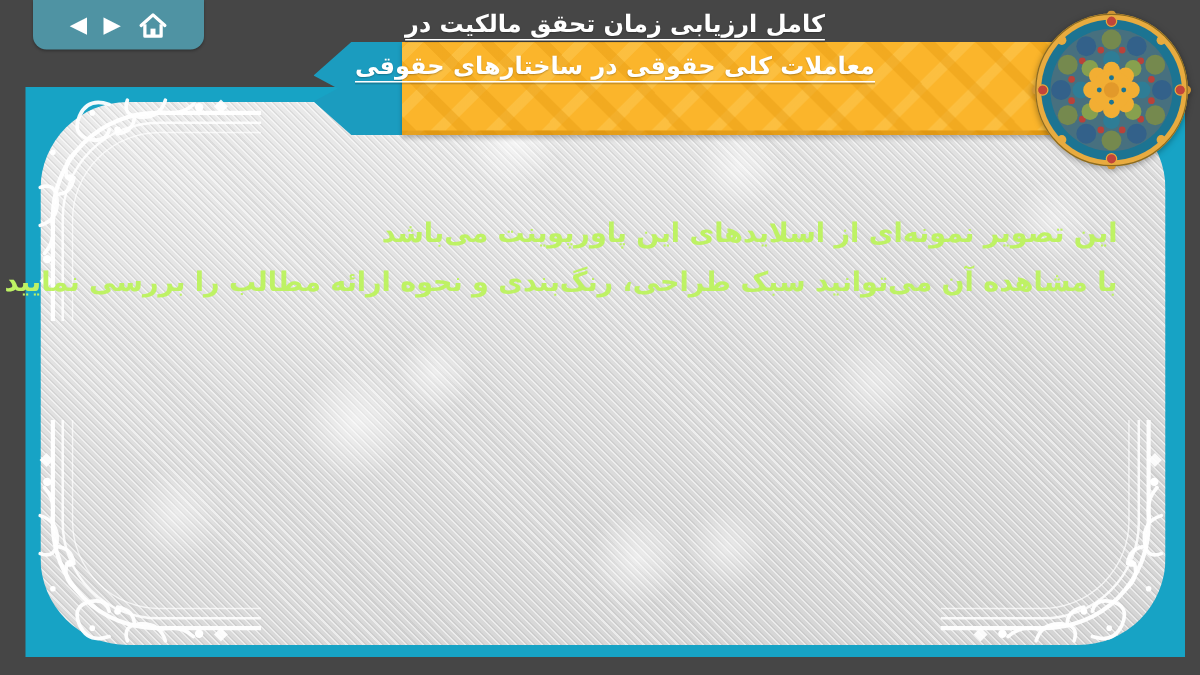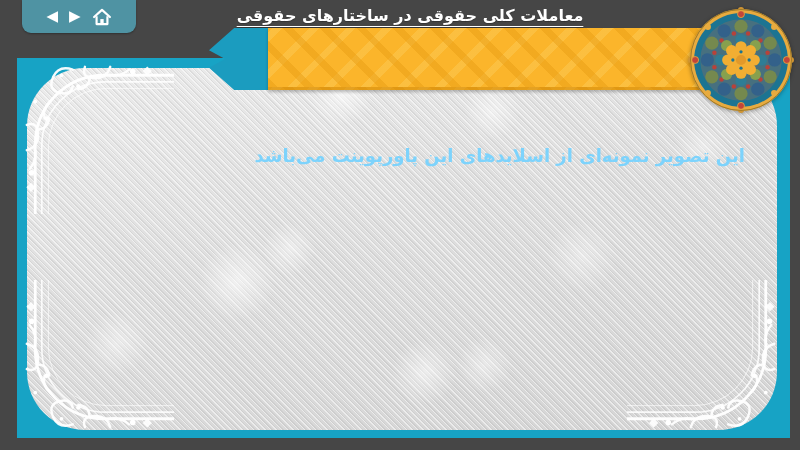--- a/index.html
+++ b/index.html
@@ -34,21 +34,21 @@
   
   .orn { position:absolute; width:150px; height:150px; z-index:2; pointer-events:none; }
   .orn-tl { left:24px;  top:64px; }
   .orn-bl { left:24px;  top:280px; transform:scaleY(-1); }
   .orn-br { right:23px; top:280px; transform:scale(-1,-1); }
 
   
   .body-text {
     position:absolute; right:55px; top:139px; z-index:2;
     direction:rtl; text-align:right;
-    color:#7dd3fc; font-size:18px; font-weight:bold; line-height:33px;
+    color:#bef264; font-size:18px; font-weight:bold; line-height:33px;
   }
   .bline { white-space:nowrap; }
 
   
   .tab {
     position:absolute; left:209px; top:28px; width:60px; height:62px;
     background:#1b9cbf; z-index:3;
     clip-path:polygon(100% 0, 42% 0, 0 36%, 27% 50%, 0 64%, 42% 100%, 100% 100%);
   }
   .banner {
@@ -143,26 +143,28 @@
     </svg>
   <svg class="orn orn-bl">
       <use href="#flourish"></use>
     </svg>
   <svg class="orn orn-br">
       <use href="#flourish"></use>
     </svg>
 
   <div class="body-text" dir="rtl">
     <div class="bline">این تصویر نمونه‌ای از اسلایدهای این پاورپوینت می‌باشد</div>
+    <div class="bline">با مشاهده آن می‌توانید سبک طراحی، رنگ‌بندی و نحوه ارائه مطالب را بررسی نمایید</div>
   </div>
 
   <div class="tab"></div>
   <div class="banner"></div>
 
   <div class="title-wrap" dir="rtl">
+    <div class="tline">کامل ارزیابی زمان تحقق مالکیت در</div>
     <div class="tline">معاملات کلی حقوقی در ساختارهای حقوقی</div>
   </div>
 
   <div class="navbar">
     <button class="navbtn">
       <span class="glyph">◀</span>
     </button>
     <button class="navbtn">
       <span class="glyph">▶</span>
     </button>

